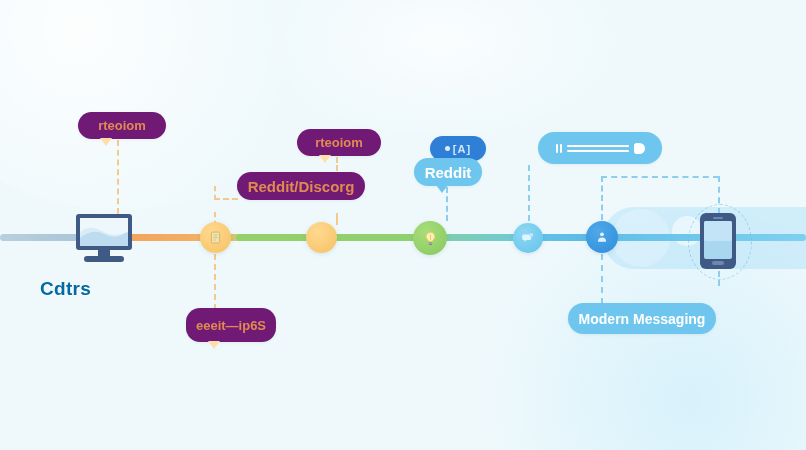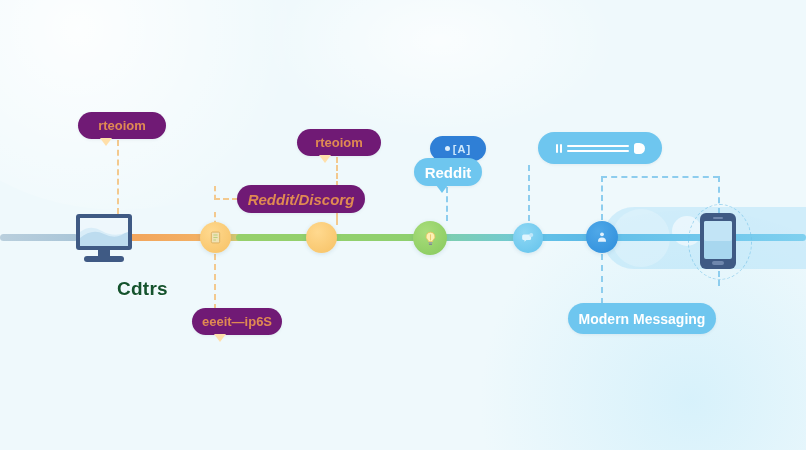--- a/index.html
+++ b/index.html
@@ -56,22 +56,22 @@
   
   .device{position:absolute;}
   .laptop{left:68px;top:212px;width:72px;height:52px;}
   .phone {left:700px;top:213px;width:36px;height:56px;}
   .phone-halo{
     position:absolute;left:688px;top:204px;width:62px;height:74px;
     border:1px dashed rgba(110,190,230,.6);border-radius:50%;
   }
 
   .device-label{
-    position:absolute;left:40px;top:278px;width:128px;text-align:right;
-    font-size:19px;font-weight:700;color:#14532d;letter-spacing:.3px;
+    position:absolute;left:40px;top:278px;width:128px;text-align:left;
+    font-size:19px;font-weight:700;color:#0369a1;letter-spacing:.3px;
     text-shadow:0 1px 1px rgba(255,255,255,.8);
   }
 
   
   .dash-v{position:absolute;width:0;border-left:2px dashed #f3c98e;}
   .dash-h{position:absolute;height:0;border-top:2px dashed #f3c98e;}
   .dash-v.blue{border-left-color:#8dcdee;}
   .dash-h.blue{border-top-color:#8dcdee;}
 
   
@@ -87,22 +87,22 @@
   .b-orange.tail-down:after{bottom:-7px;left:22px;border-top:8px solid #ffdfa9;}
 
   .b-blue{background:#6ec6ef;color:#ffffff;}
   .b-blue.tail-down:after{bottom:-7px;left:22px;border-top:8px solid #6ec6ef;}
 
   .b-navy{background:#2f7fd6;color:#cfe8fb;}
 
   
   .bb1{left:78px; top:112px;width:88px;height:27px;font-size:13px;}
   .bb2{left:297px;top:129px;width:84px;height:27px;font-size:13px;}
-  .bb3{left:237px;top:185px;width:128px;height:28px;font-size:15px;font-style:italic;}
-  .bb4{left:192px;top:308px;width:90px;height:27px;font-size:13px;}
+  .bb3{left:237px;top:172px;width:128px;height:28px;font-size:15px;}
+  .bb4{left:186px;top:308px;width:90px;height:34px;font-size:13px;}
 
   .bb5{left:430px;top:136px;width:56px;height:25px;font-size:11px;letter-spacing:1px;}
   .bb6{left:414px;top:158px;width:68px;height:28px;font-size:15px;}
   .bb7{left:538px;top:132px;width:124px;height:32px;border-radius:17px;}
   .bb8{left:568px;top:303px;width:148px;height:31px;border-radius:16px;font-size:14px;}
 
   
   .ph-wrap{display:flex;align-items:center;gap:5px;}
   .ph-bars{display:flex;gap:2px;}
   .ph-bars i{display:block;width:2px;height:9px;background:#ffffff;border-radius:1px;}

